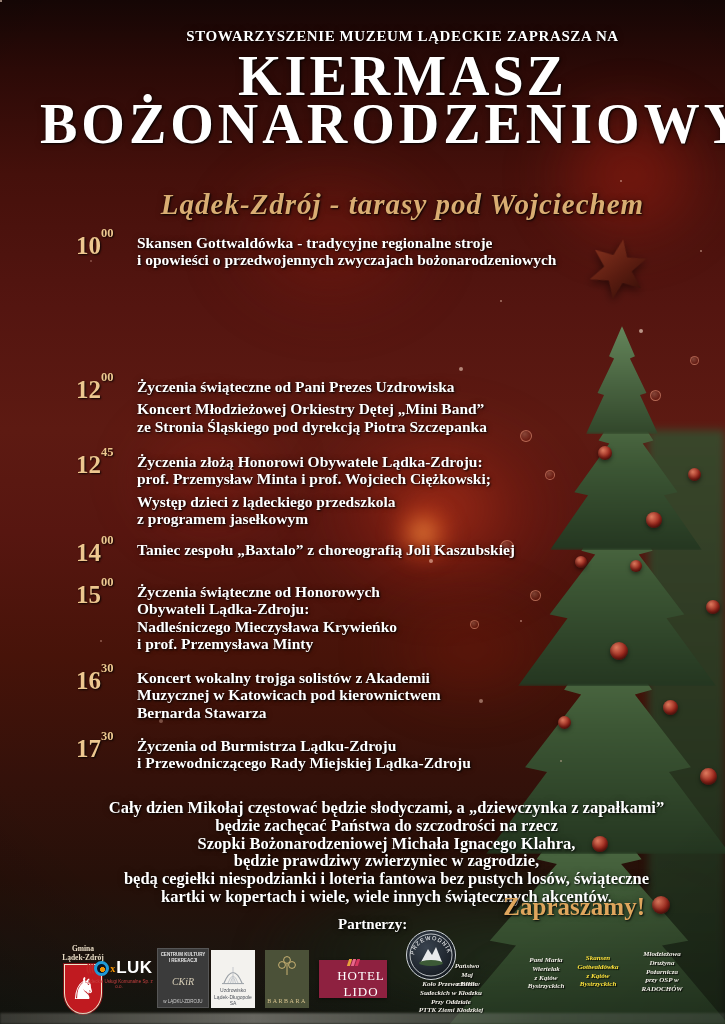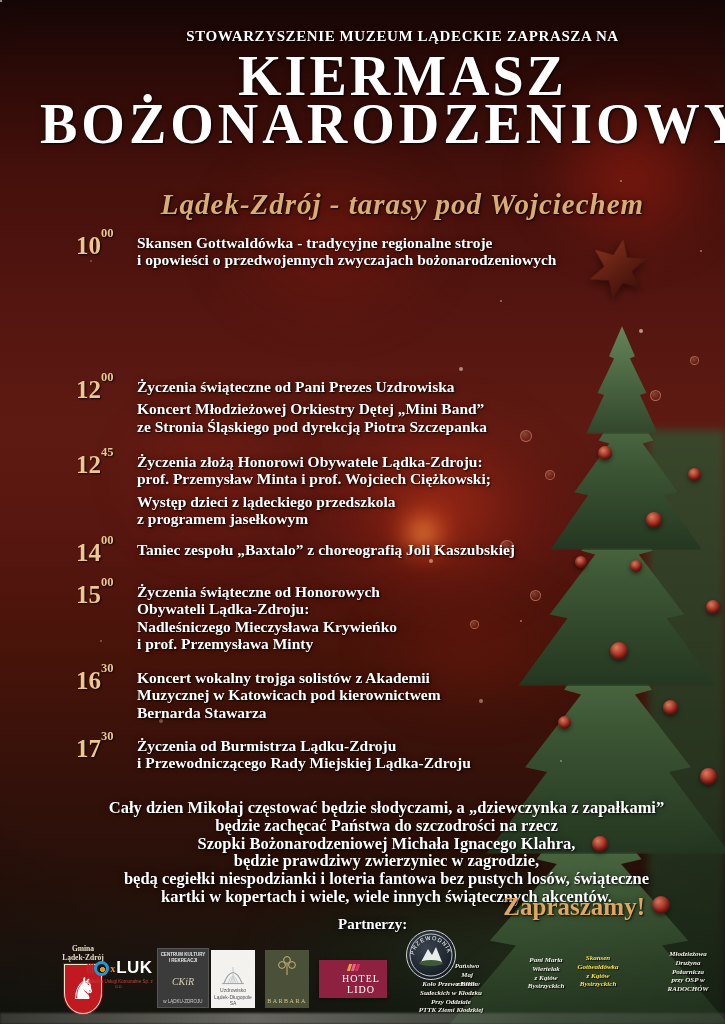--- a/index.html
+++ b/index.html
@@ -78,21 +78,21 @@
   .ckir-top{font-size:4.5px;font-weight:bold;color:#e8e8e8;line-height:1.3;font-family:"Liberation Sans",sans-serif;}
   .ckir-mid{font-size:10px;font-style:italic;color:#d6cdb6;}
   .ckir-bot{font-size:4.5px;color:#cfcfcf;font-family:"Liberation Sans",sans-serif;}
   .uzdro{left:211px;top:950px;width:44px;height:58px;background:#f3f2ee;box-sizing:border-box;padding:3px 1px 2px;display:flex;flex-direction:column;align-items:center;justify-content:flex-end;gap:2px;}
   .uzdro-cap{font-size:5px;color:#4d525a;line-height:1.25;font-family:"Liberation Sans",sans-serif;}
   .barbara{left:265px;top:950px;width:44px;height:58px;background:#4b5138;box-sizing:border-box;padding:5px 1px 4px;display:flex;flex-direction:column;align-items:center;justify-content:space-between;}
   .barbara-label{font-size:6px;color:#d8c48e;letter-spacing:1.5px;}
   .lido{left:319px;top:960px;width:68px;height:38px;background:#8e2140;box-sizing:border-box;display:flex;flex-direction:column;align-items:center;justify-content:center;gap:2px;box-shadow:0 1px 3px rgba(0,0,0,.5);}
   .lido-stripes{display:flex;gap:1px;}
   .lido-stripes i{display:block;width:3px;height:7px;transform:skewX(-18deg);}
-  .lido-label{color:#fff;font-size:10px;letter-spacing:1px;margin-left:16px;}
+  .lido-label{color:#fff;font-size:13px;letter-spacing:1px;margin-left:16px;}
   .badge{left:406px;top:930px;width:48px;height:48px;border-radius:50%;background:radial-gradient(circle at 40% 35%,#39434f,#161b22 75%);border:1px solid #cfd4d8;display:flex;align-items:center;justify-content:center;}
   .badge-cap{left:404px;top:980px;width:94px;font-family:Liberation Serif, serif;}
   .pm{width:54px;} .pm2{width:58px;}
   .skansen .p-cap{color:#ffe43c;}
   .mdp .p-cap{text-transform:none;}
 </style>
 </head>
 <body>
 
 <div class="poster">
@@ -305,21 +305,21 @@
 Wiertelak
 z Kątów
 Bystrzyckich</div>
   </div>
   <div class="p pm2 skansen" style="left:569px;top:954px">
     <div class="p-cap ml">Skansen
 Gottwaldówka
 z Kątów
 Bystrzyckich</div>
   </div>
-  <div class="p pm2 mdp" style="left:659px;top:950px">
+  <div class="p pm2 mdp" style="left:633px;top:950px">
     <div class="p-cap ml">Młodzieżowa
 Drużyna
 Pożarnicza
 przy OSP w
 RADOCHÓW</div>
   </div>
 
   <div class="layer bottom-strip"></div>
 </div>
 

